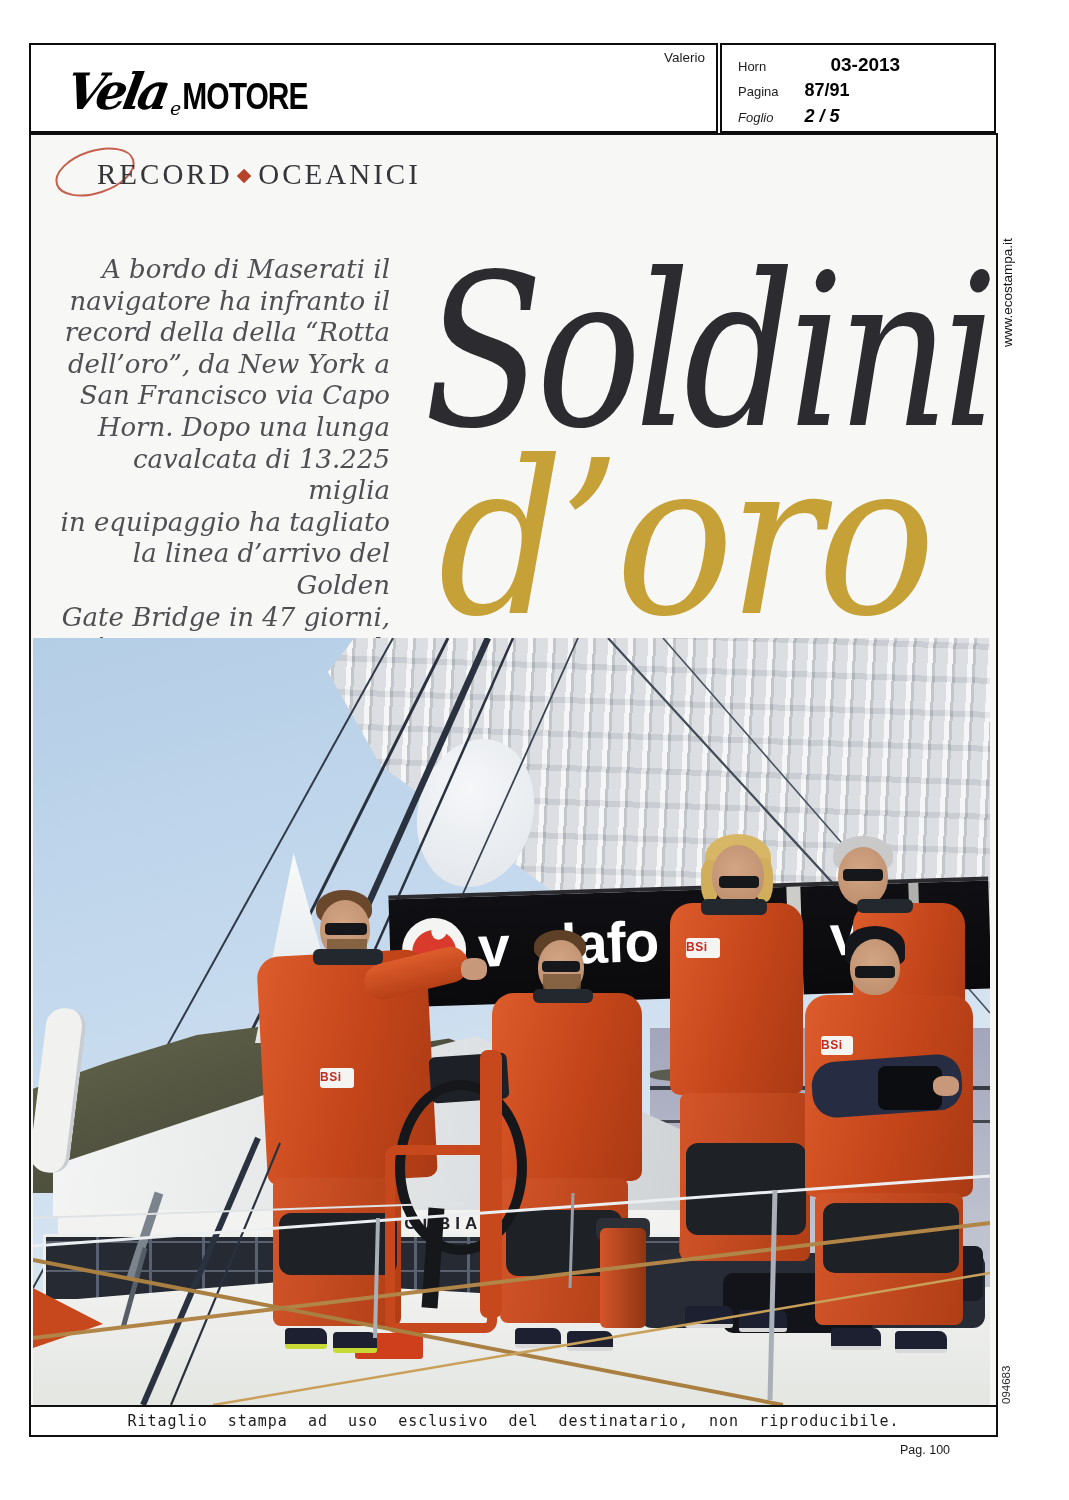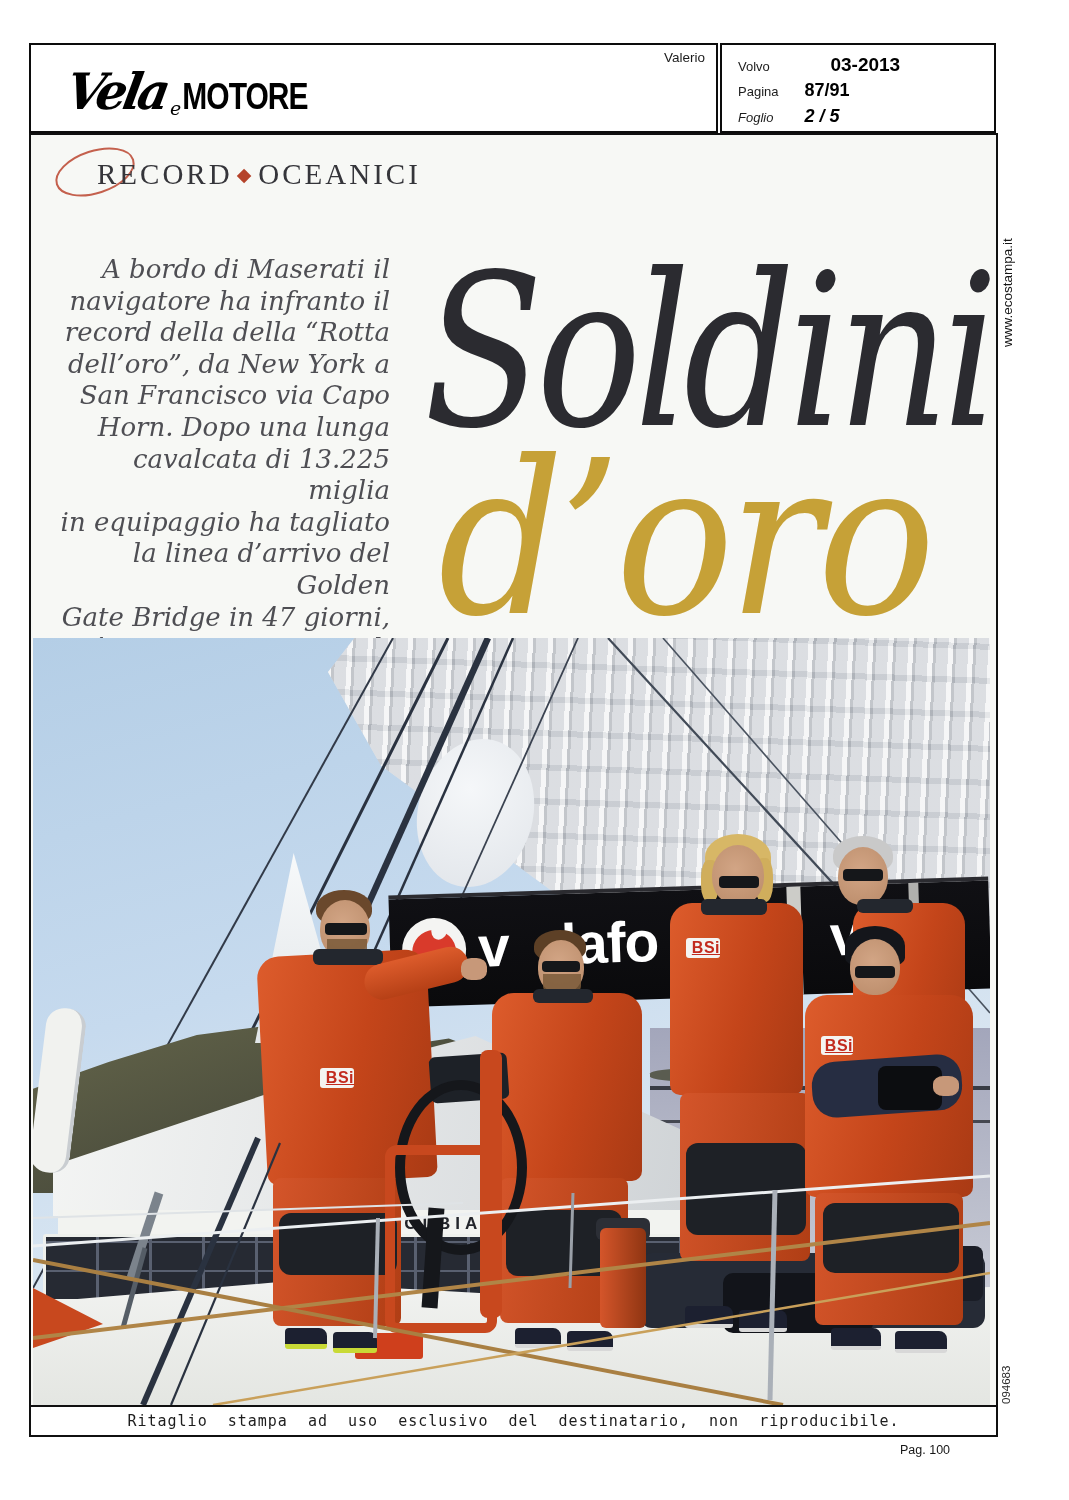--- a/index.html
+++ b/index.html
@@ -118,22 +118,22 @@
 
   
   .head{background:radial-gradient(circle at 45% 40%,#d2a585,#b98a68);border-radius:50% 50% 46% 46%;}
   .hair{border-radius:50% 50% 40% 40%;}
   .shades{background:#15171a;border-radius:4px;}
   .beard{background:#7a5a3a;border-radius:0 0 45% 45%;opacity:.85;}
   .torso{background:linear-gradient(105deg,#dd5c2c,#c4451a 55%,#a93a14);border-radius:22px 22px 10px 10px;}
   .pants{background:linear-gradient(100deg,#d4552a,#b03e15);border-radius:8px;}
   .knees{background:#1e2126;border-radius:12px;}
   .collar{background:#23272e;border-radius:6px;}
-  .patch{background:#f4f4f2;border-radius:3px;color:#c22a1e;font-weight:bold;font-size:16px;
-         text-align:right;line-height:19px;letter-spacing:.5px;text-decoration:underline;}
+  .patch{background:#f4f4f2;border-radius:3px;color:#c22a1e;font-weight:bold;font-size:12px;
+         text-align:left;line-height:19px;letter-spacing:.5px;}
   .boot{background:#1c2030;border-radius:4px 8px 3px 3px;border-bottom:4px solid #d8d8d8;}
 
   
   .p1{z-index:16;} 
   .p1 .hair{left:283px;top:252px;width:56px;height:36px;background:#6a482c;}
   .p1 .head{left:287px;top:262px;width:50px;height:58px;}
   .p1 .shades{left:292px;top:285px;width:42px;height:12px;}
   .p1 .beard{left:294px;top:301px;width:40px;height:22px;}
   .p1 .torso{left:229px;top:315px;width:170px;height:228px;transform:rotate(-3deg);}
   .p1 .collar{left:280px;top:311px;width:70px;height:16px;}
@@ -227,21 +227,21 @@
 
   <div class="abs logo-box">
     <div class="abs logo">
       <span class="logo-vela">Vela</span><span class="logo-e">e</span><span class="logo-motore">MOTORE</span>
     </div>
     <div class="abs mensile">Valerio</div>
   </div>
 
   <div class="abs info-box">
     <div class="irow irow1">
-      <span class="ilabel">Volvo</span>
+      <span class="ilabel">Horn</span>
       <span class="ival">03-2013</span>
     </div>
     <div class="irow irow2">
       <span class="ilabel">Pagina</span>
       <span class="ival">87/91</span>
     </div>
     <div class="irow irow3">
       <span class="ilabel">Foglio</span>
       <span class="ival">2 / 5</span>
     </div>

